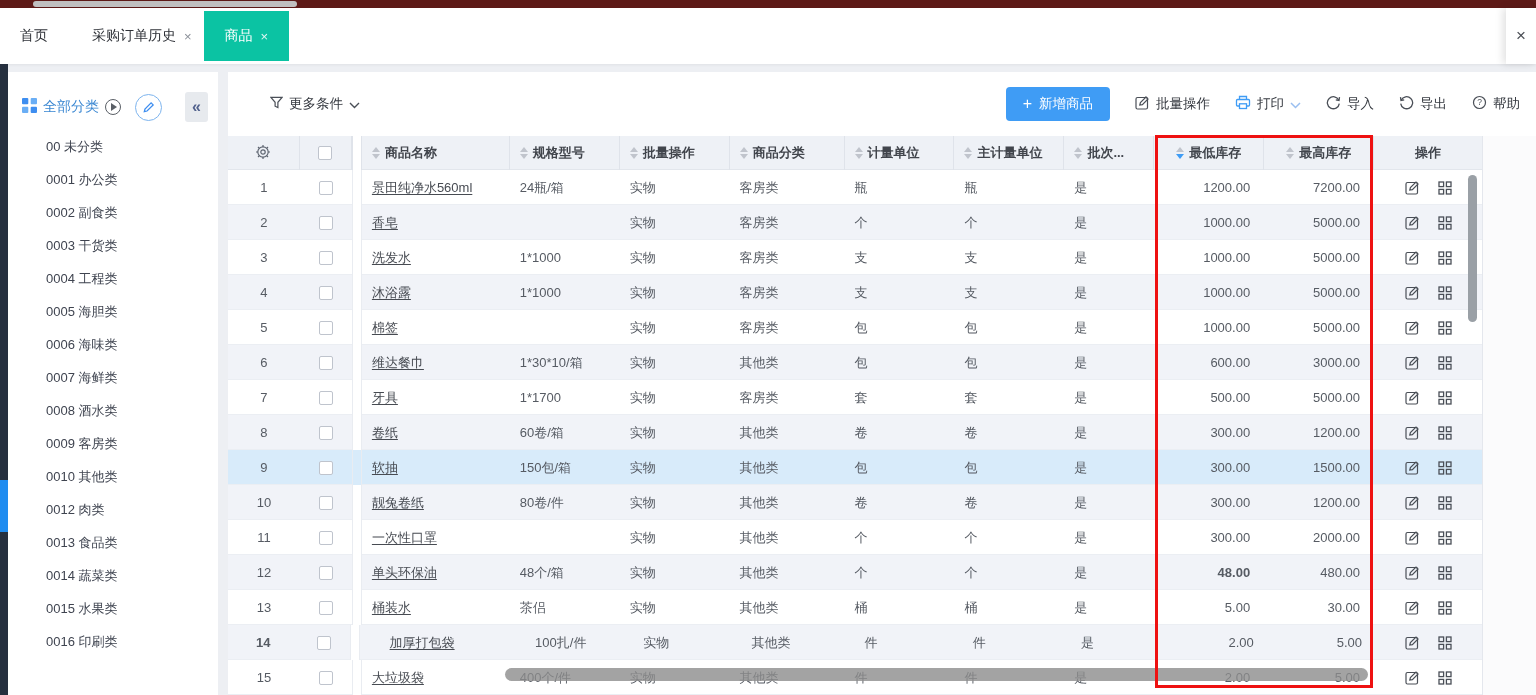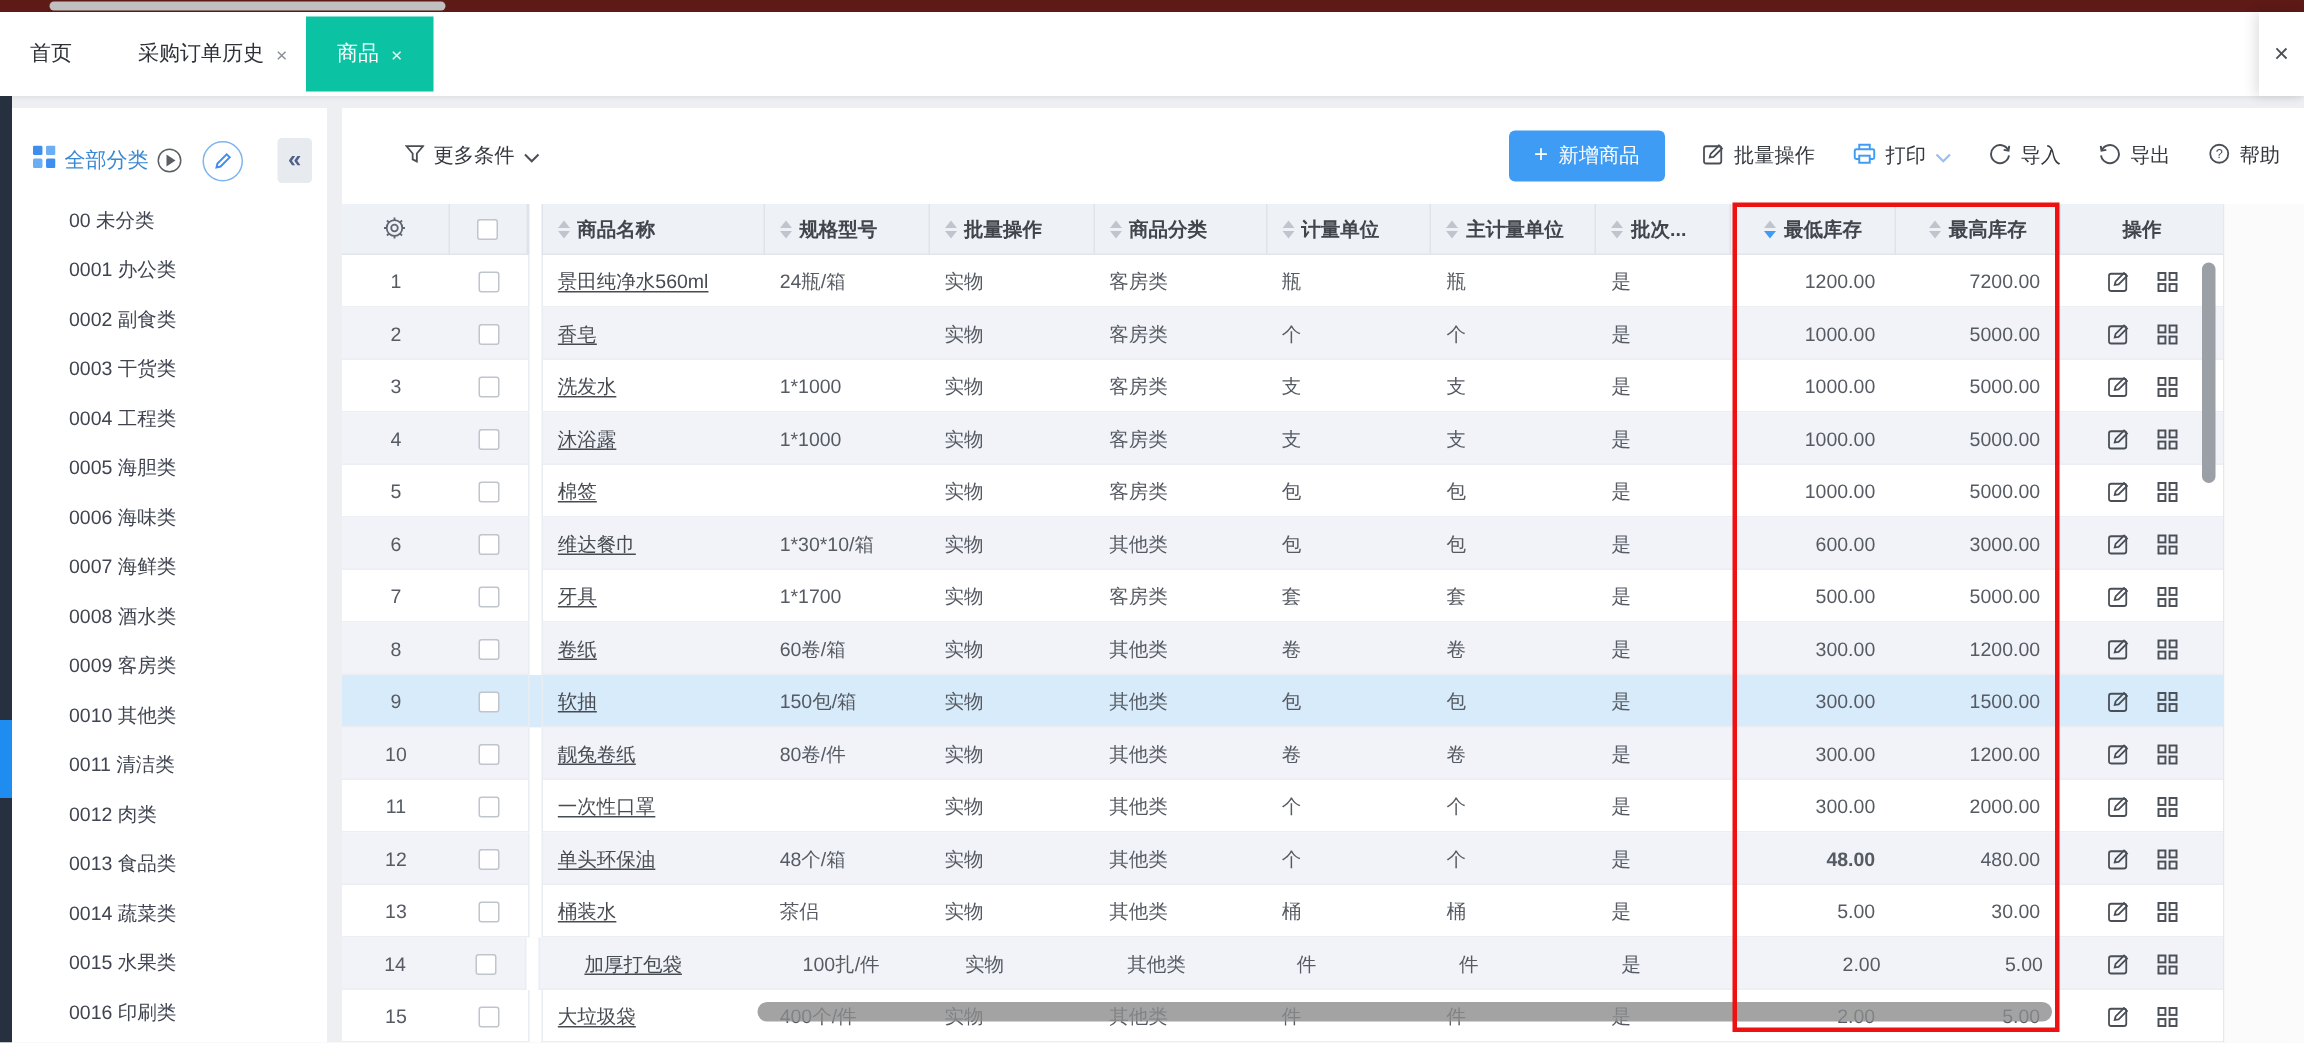--- a/index.html
+++ b/index.html
@@ -134,21 +134,20 @@
         <div class="cat-item">0001 办公类</div>
         <div class="cat-item">0002 副食类</div>
         <div class="cat-item">0003 干货类</div>
         <div class="cat-item">0004 工程类</div>
         <div class="cat-item">0005 海胆类</div>
         <div class="cat-item">0006 海味类</div>
         <div class="cat-item">0007 海鲜类</div>
         <div class="cat-item">0008 酒水类</div>
         <div class="cat-item">0009 客房类</div>
         <div class="cat-item">0010 其他类</div>
-        <div class="cat-item">0011 清洁类</div>
         <div class="cat-item">0012 肉类</div>
         <div class="cat-item">0013 食品类</div>
         <div class="cat-item">0014 蔬菜类</div>
         <div class="cat-item">0015 水果类</div>
         <div class="cat-item">0016 印刷类</div>
       </div>
   </div>
 
   <div class="main">
     <div class="toolbar">
@@ -740,21 +739,21 @@
                 <svg width="14" height="14" viewBox="0 0 14 14" fill="none" stroke="#4a4f57" stroke-width="1.3">
                   <rect x="1" y="1" width="4.6" height="4.6"></rect>
                   <rect x="8.4" y="1" width="4.6" height="4.6"></rect>
                   <rect x="1" y="8.4" width="4.6" height="4.6"></rect>
                   <rect x="8.4" y="8.4" width="4.6" height="4.6"></rect>
                 </svg>
               </span>
             </div>
           </div>
           <div class="tr even">
-            <div class="td c" style="width: 72px;">14</div>
+            <div class="td c" style="width: 72px; font-weight: bold;">14</div>
             <div class="td c" style="width: 52px;">
               <span class="cb"></span>
             </div>
             <div class="td sp" style="width: 10px;"></div>
             <div class="td l" style="width: 148px; margin-left: 20px;">
               <span class="lk">加厚打包袋</span>
             </div>
             <div class="td l" style="width: 110px;">100扎/件</div>
             <div class="td l" style="width: 110px;">实物</div>
             <div class="td l" style="width: 115px;">其他类</div>

